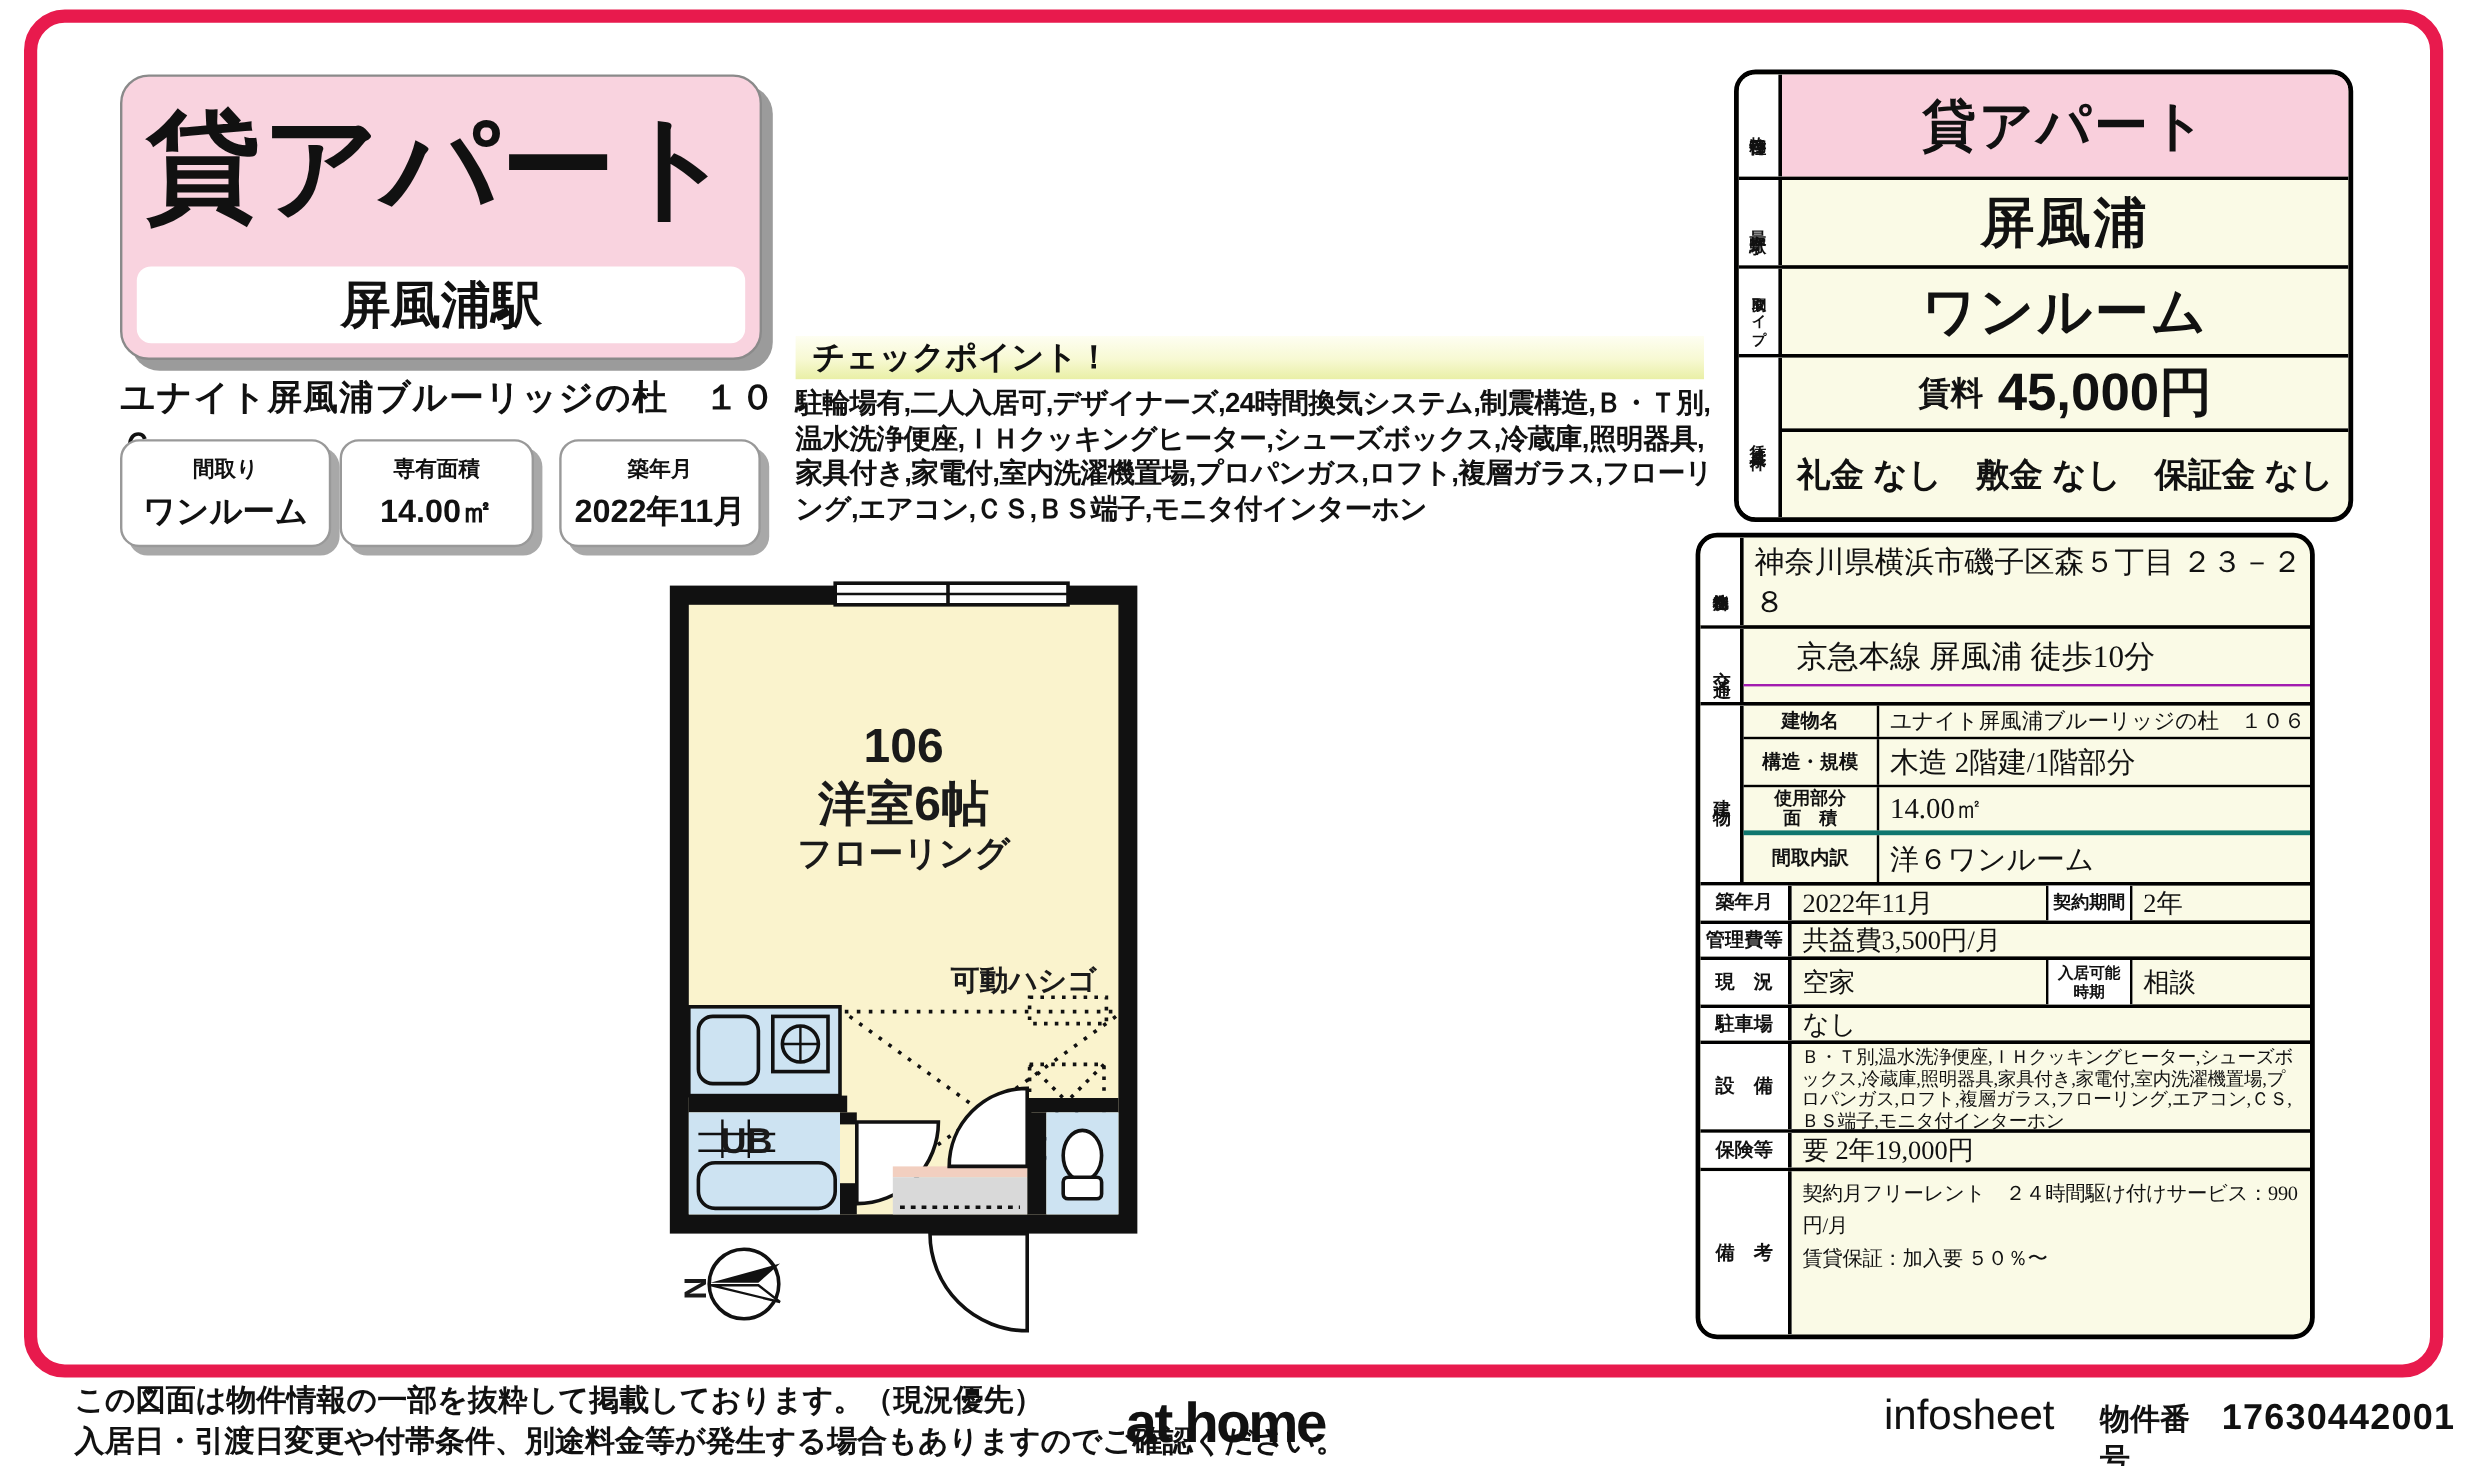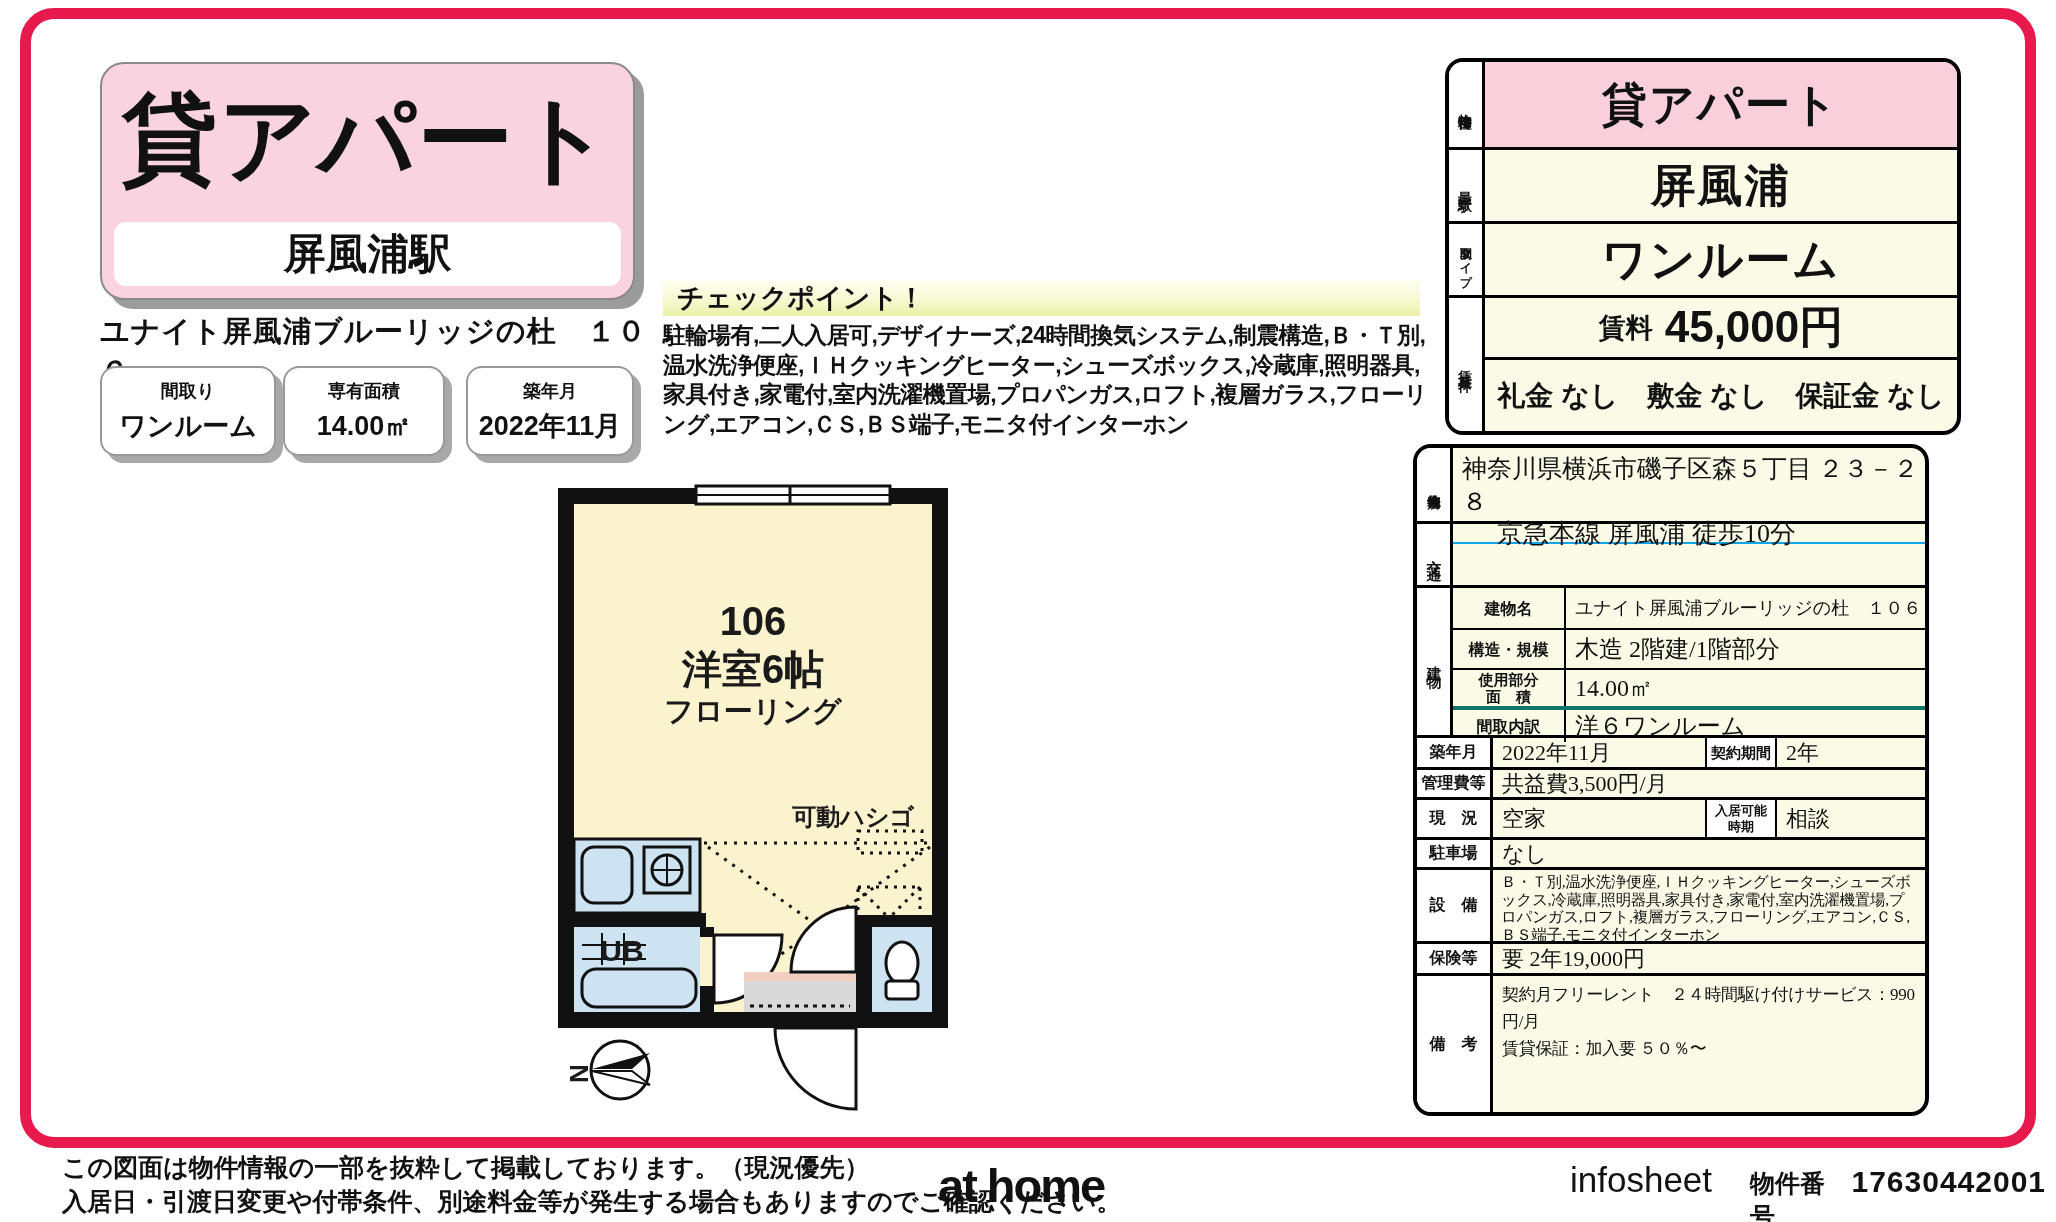--- a/index.html
+++ b/index.html
@@ -227,28 +227,28 @@
 </div>
 
 <div class="dtable">
   <div class="drow" style="height:76px;">
     <div class="vlab">物件所在地</div>
     <div class="dval addr">神奈川県横浜市磯子区森５丁目 ２３－２８</div>
   </div>
   <div class="drow" style="height:64px;">
     <div class="vlab" style="letter-spacing:8px;font-size:15px;">交通</div>
     <div class="stackcol">
-      <div class="dval access" style="height:20px;border-bottom:2px solid #0ea5e9;flex:none;padding-left:44px;">京急本線 屏風浦 徒歩10分</div>
+      <div class="dval access" style="height:48px;border-bottom:2px solid #a21caf;flex:none;padding-left:44px;">京急本線 屏風浦 徒歩10分</div>
       <div style="flex:1;"></div>
     </div>
   </div>
   <div class="drow" style="height:150px;">
     <div class="vlab" style="letter-spacing:8px;font-size:15px;">建物</div>
     <div class="stackcol">
-      <div class="stackrow" style="height:42px;border-bottom:2px solid #000;flex:none;">
+      <div class="stackrow" style="height:28px;border-bottom:2px solid #000;flex:none;">
         <div class="sublab">建物名</div>
         <div class="dval bn-val">ユナイト屏風浦ブルーリッジの杜　１０６</div>
       </div>
       <div class="stackrow" style="height:40px;border-bottom:2px solid #000;flex:none;">
         <div class="sublab">構造・規模</div>
         <div class="dval mid-val">木造 2階建/1階部分</div>
       </div>
       <div class="stackrow" style="height:40px;border-bottom:4px solid #0f766e;flex:none;">
         <div class="sublab" style="font-size:15px;">
           <span>使用部分</span>

